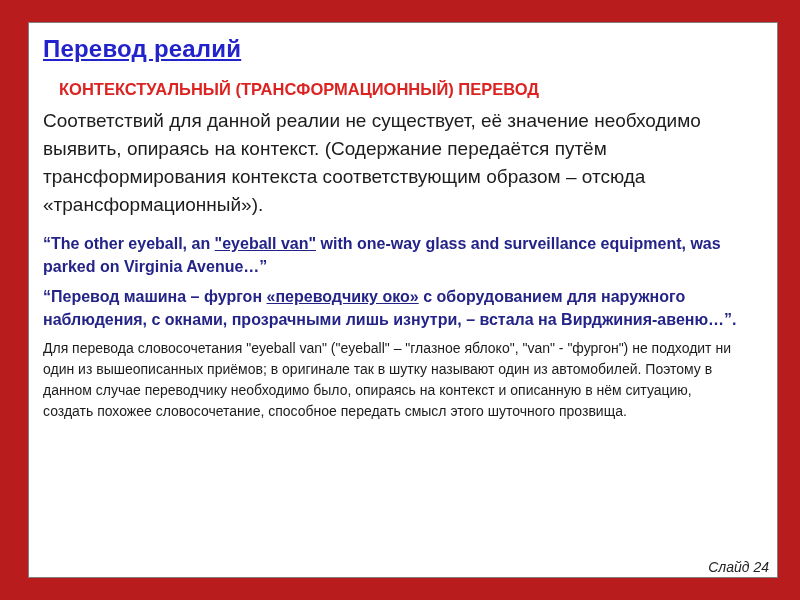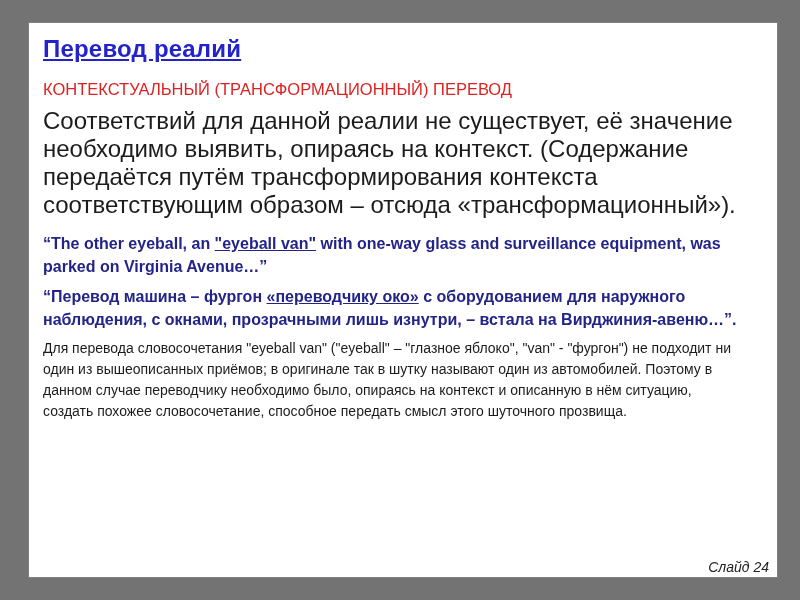--- a/index.html
+++ b/index.html
@@ -3,47 +3,47 @@
 <meta charset="utf-8">
 <style>
   * { box-sizing: border-box; }
   html, body {
     margin: 0; padding: 0;
     width: 800px; height: 600px;
     background: #ffffff;
     font-family: "Liberation Sans", sans-serif;
     -webkit-font-smoothing: antialiased;
   }
-  .slide { position: relative; width: 800px; height: 600px; background: #737373; }
+  .slide { position: relative; width: 800px; height: 600px; background: #b91c1c; }
   .frame {
     position: absolute;
     left: 28px; top: 22px;
     width: 750px; height: 556px;
     border: 1px solid var(--border-gray, #7f7f7f);
     background: #ffffff;
     padding: 10px 14px 0 14px;
     overflow: hidden;
   }
   .title {
     margin: 2px 0 0 0;
     font-size: 24px;
     font-weight: bold;
     color: var(--title-blue, #2323cc);
     text-decoration: underline;
     letter-spacing: 0.2px;
   }
   .heading {
-    margin: 17px 0 0 0;
+    margin: 17px 0 0 16px;
     font-size: 16.5px;
-    font-weight: normal;
+    font-weight: bold;
     color: var(--heading-red, #dd2222);
   }
   .bodytext {
     margin: 8px 0 0 0;
-    font-size: 24px;
+    font-size: 19px;
     line-height: 28px;
     color: #1c1c1c;
     max-width: 706px;
   }
   .quote {
     margin: 13px 0 0 0;
     font-size: 16px;
     font-weight: bold;
     line-height: 23px;
     color: var(--quote-navy, #232388);

